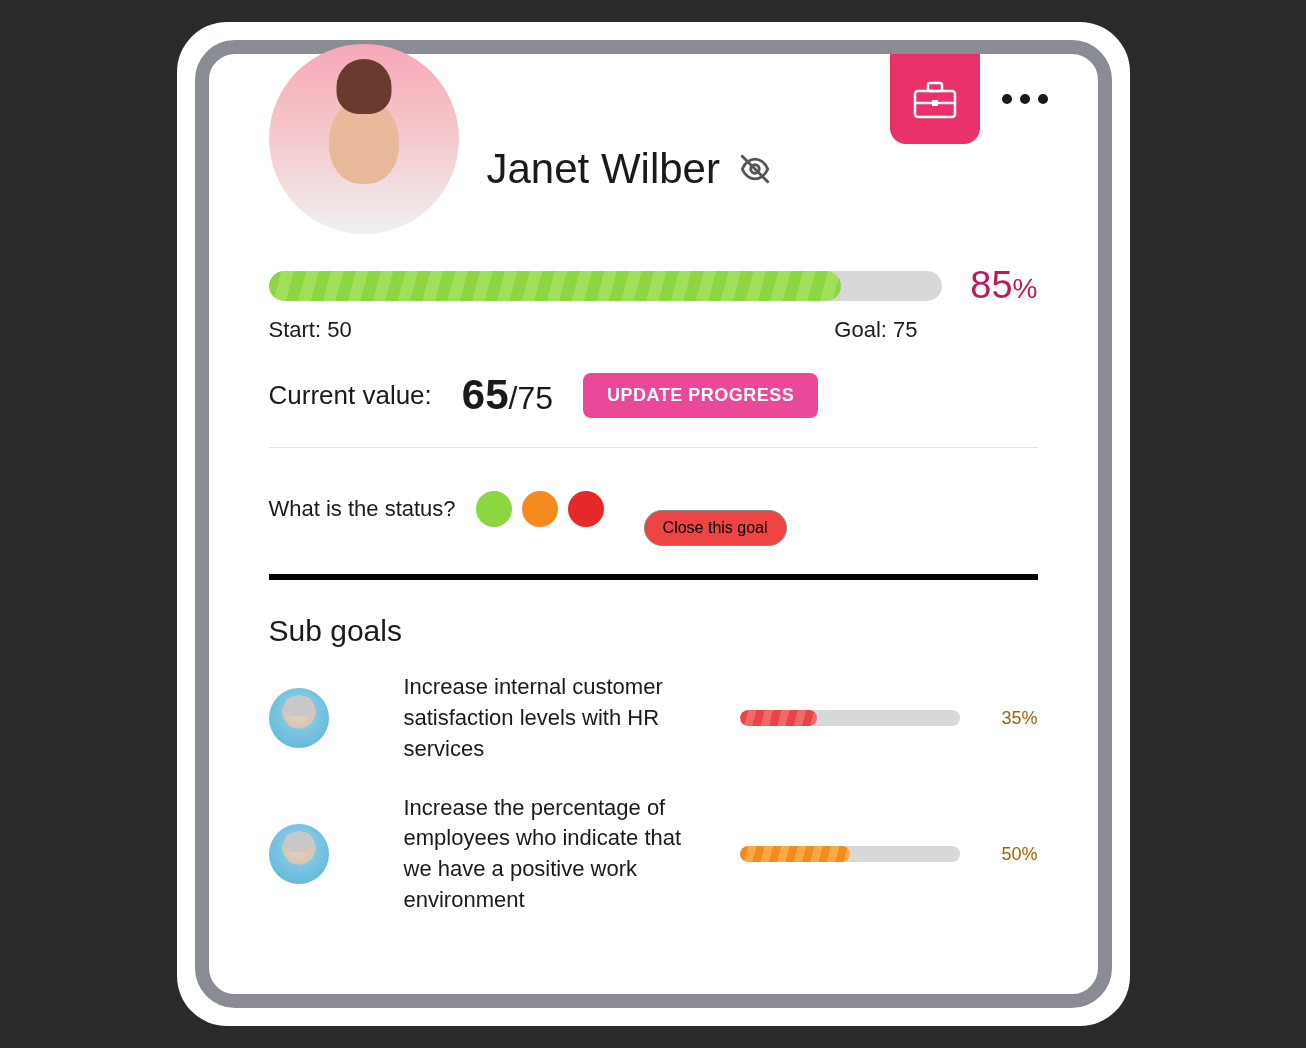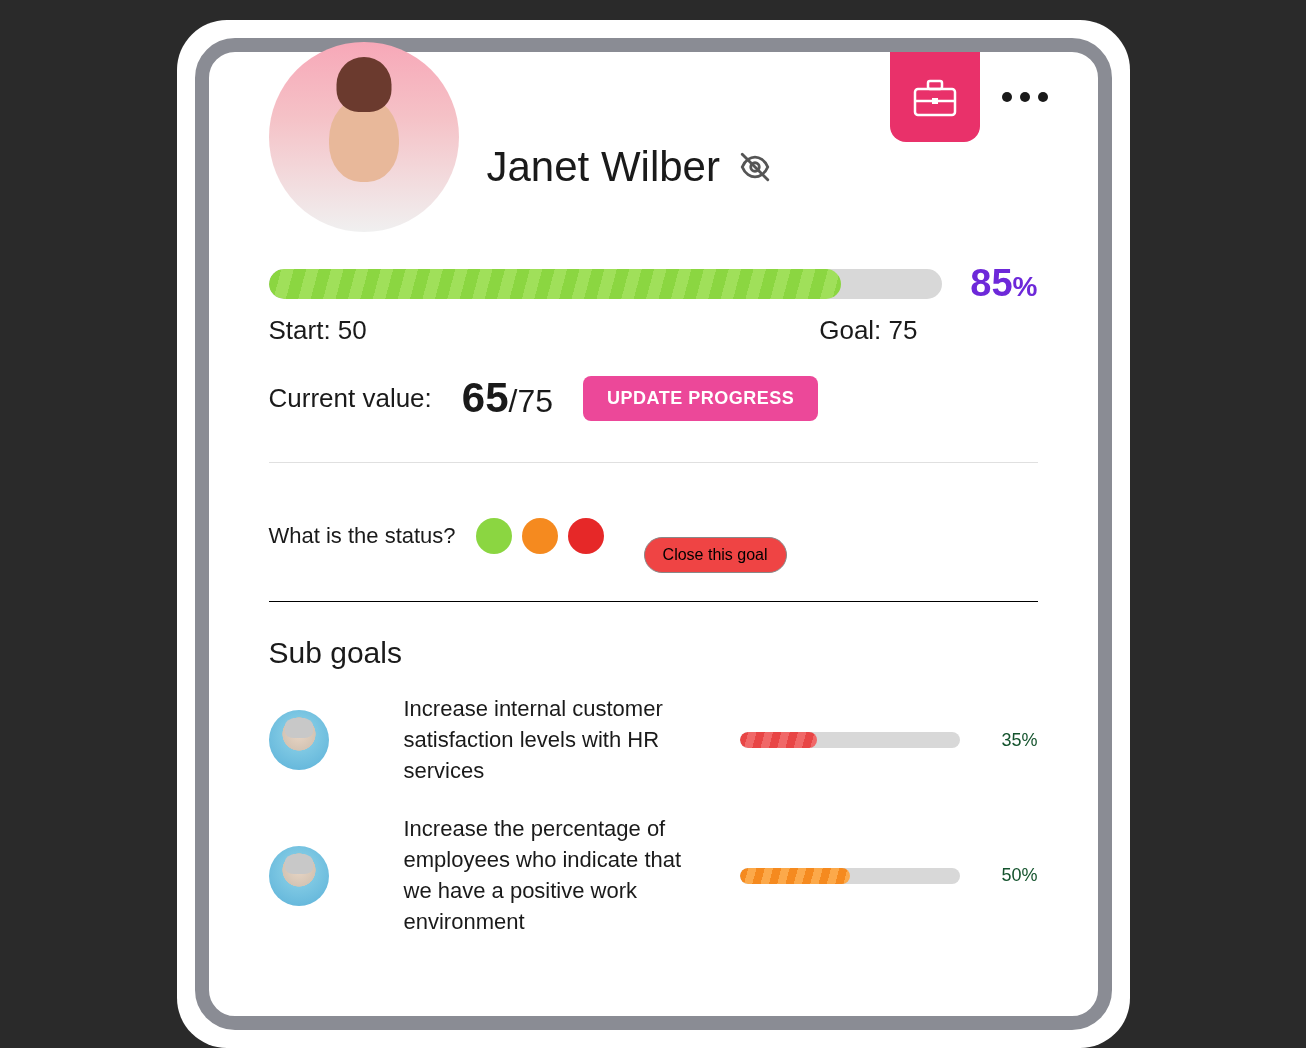--- a/index.html
+++ b/index.html
@@ -129,42 +129,42 @@
     105deg,
     #8bd641 0px,
     #8bd641 12px,
     #a0e05a 12px,
     #a0e05a 24px
   );
   border-radius: 15px;
 }
 .progress-pct {
   font-size: 38px;
-  font-weight: 700;
-  color: #6d28d9;
+  font-weight: 400;
+  color: #be185d;
   white-space: nowrap;
 }
 .progress-pct .pct-sign {
   font-size: 28px;
 }
 .range-labels {
   display: flex;
   justify-content: space-between;
-  font-size: 26px;
+  font-size: 22px;
   color: #1a1a1a;
   margin-bottom: 28px;
   padding-right: 120px;
 }
 .current-row {
   display: flex;
   align-items: center;
   gap: 30px;
-  padding-bottom: 40px;
+  padding-bottom: 28px;
   border-bottom: 1px solid #e0e0e0;
-  margin-bottom: 36px;
+  margin-bottom: 24px;
 }
 .current-label {
   font-size: 26px;
   color: #1a1a1a;
 }
 .current-value {
   font-size: 42px;
   font-weight: 700;
   color: #1a1a1a;
 }
@@ -181,21 +181,21 @@
   font-weight: 700;
   letter-spacing: 0.5px;
   border-radius: 8px;
   cursor: pointer;
 }
 .status-row {
   display: flex;
   align-items: center;
   gap: 20px;
   padding-bottom: 28px;
-  border-bottom: 1px solid #000000;
+  border-bottom: 6px solid #000000;
   margin-bottom: 24px;
 }
 .status-label {
   font-size: 22px;
   color: #1a1a1a;
 }
 .status-dots {
   display: flex;
   gap: 10px;
 }
@@ -271,21 +271,21 @@
   border-radius: 8px;
 }
 .sg-fill-red {
   background: repeating-linear-gradient(105deg, #e84545 0, #e84545 8px, #f06868 8px, #f06868 16px);
 }
 .sg-fill-orange {
   background: repeating-linear-gradient(105deg, #f58a1f 0, #f58a1f 8px, #fca94a 8px, #fca94a 16px);
 }
 .sg-pct {
   font-size: 18px;
-  color: #14532d;
+  color: #a16207;
   width: 50px;
   text-align: right;
   flex-shrink: 0;
 }
 </style>
 </head>
 <body>
 
 <div class="frame-outer">
   <div class="frame-inner">

